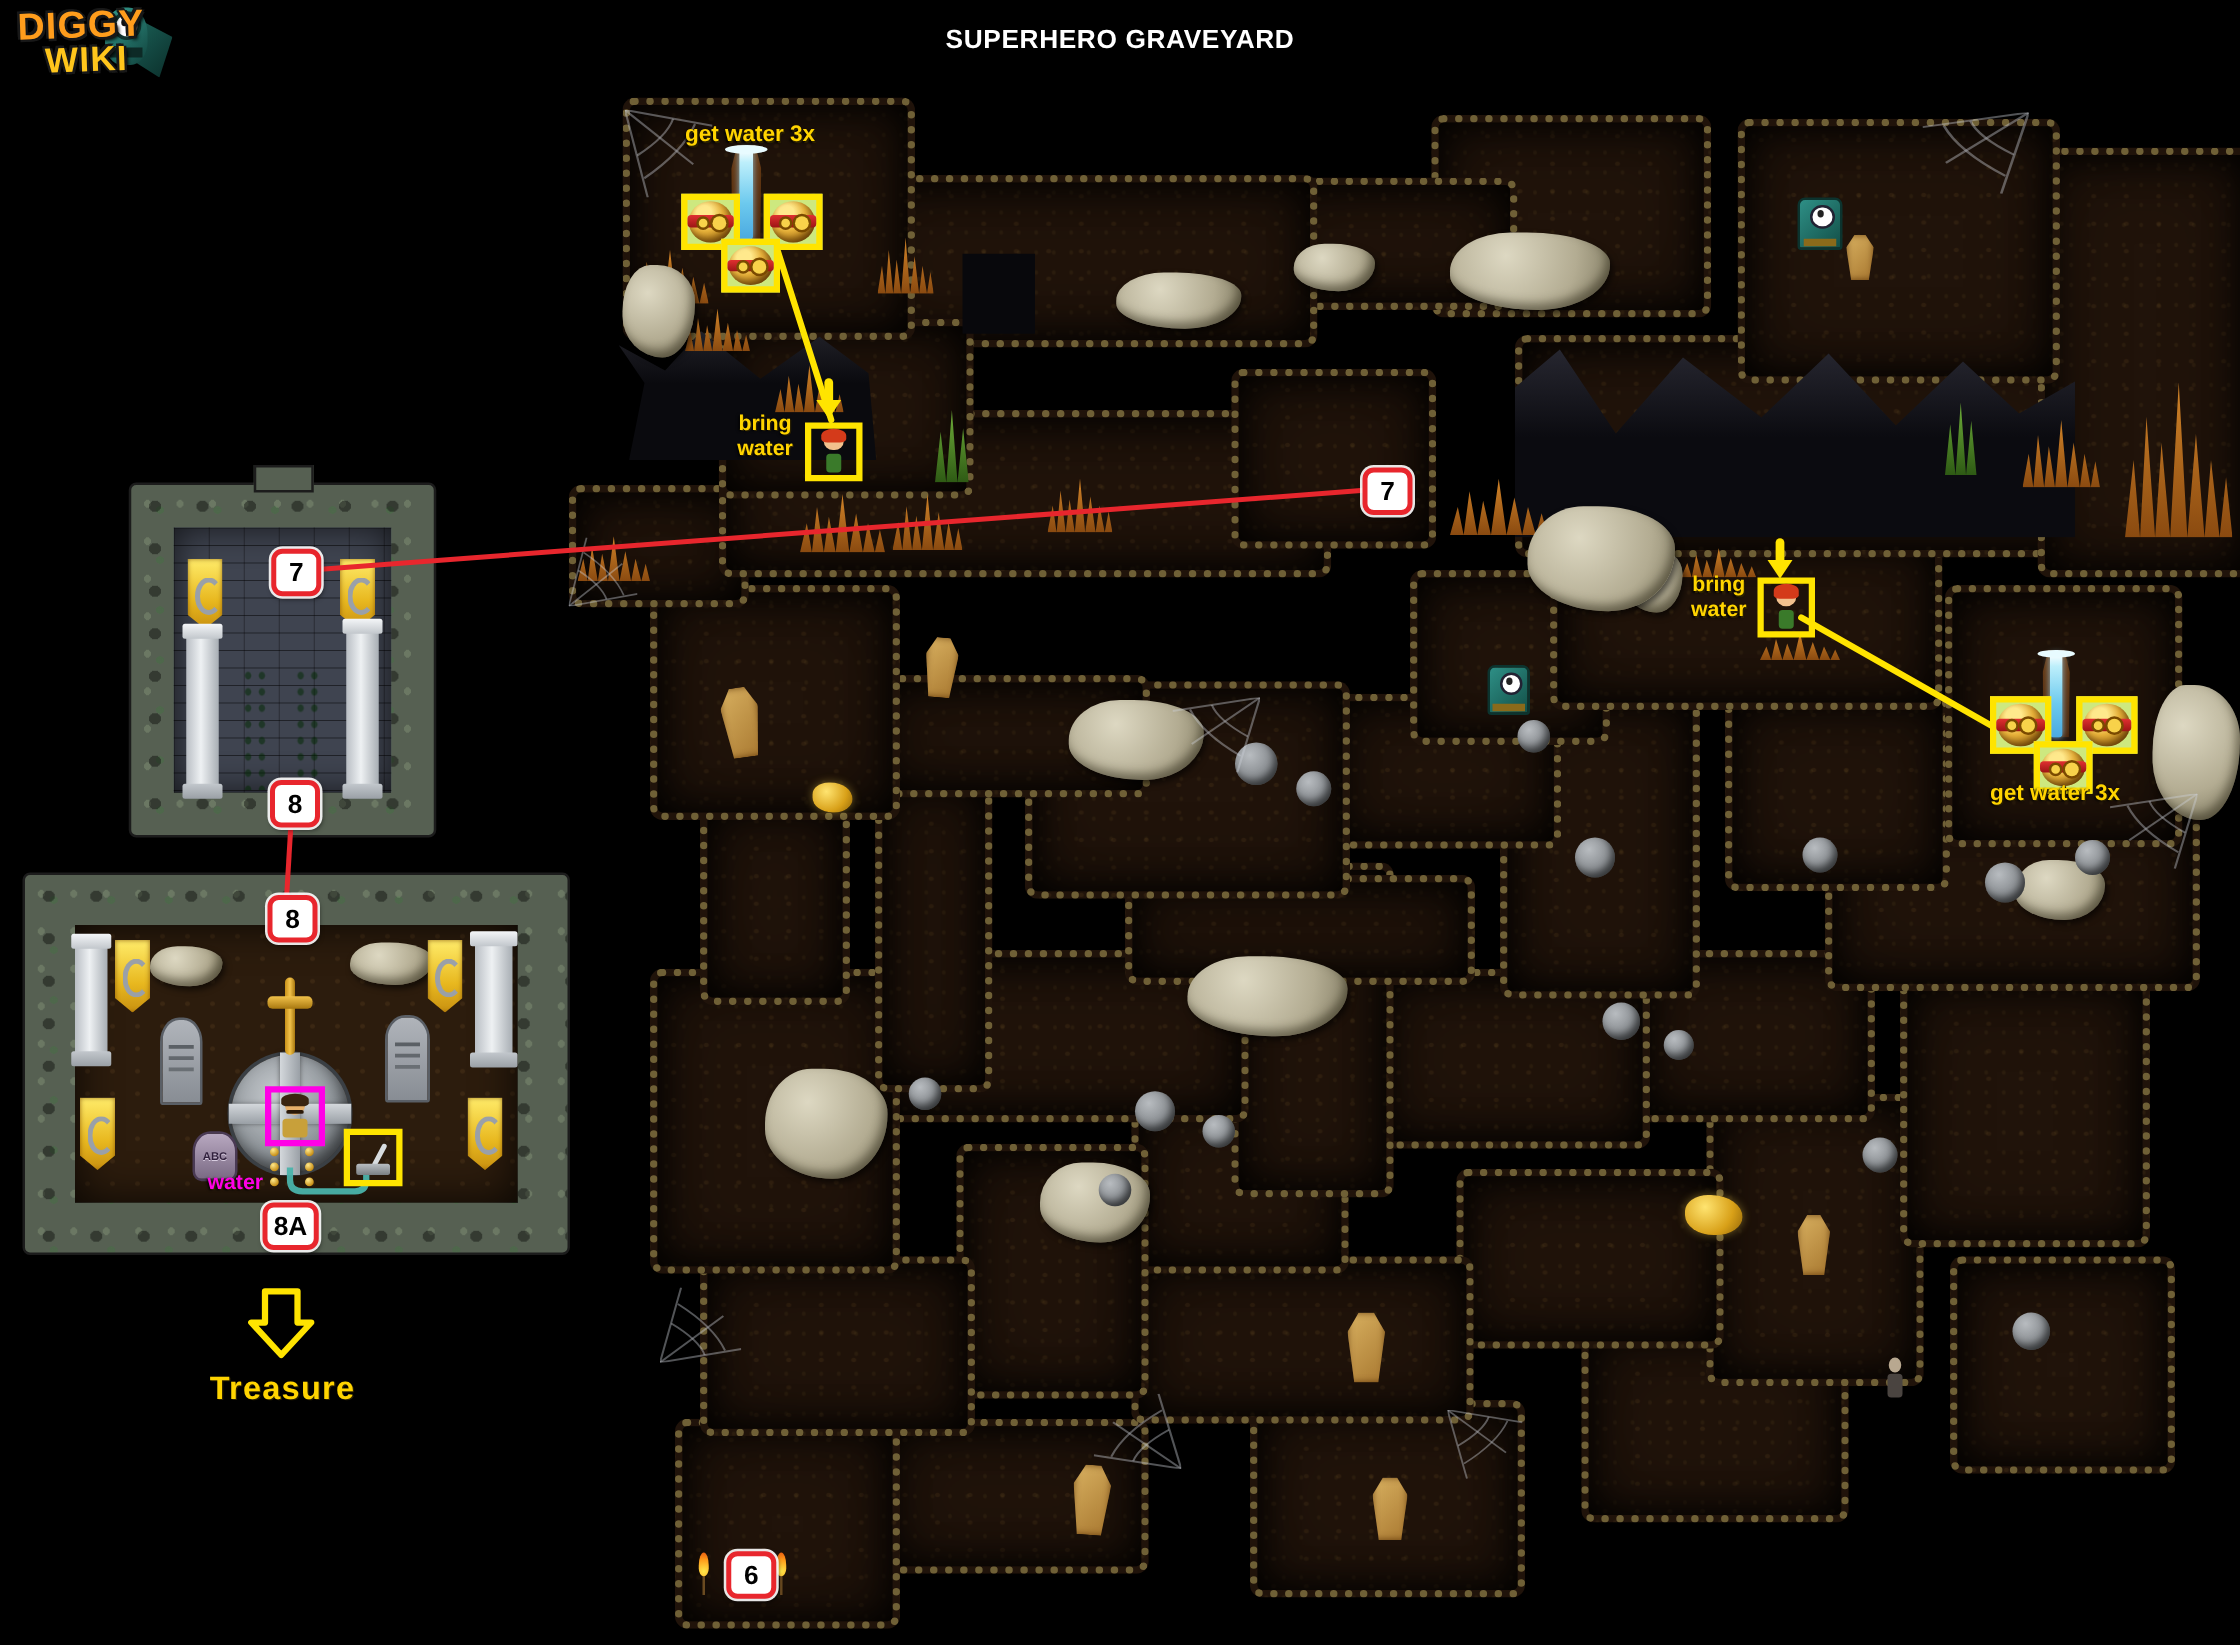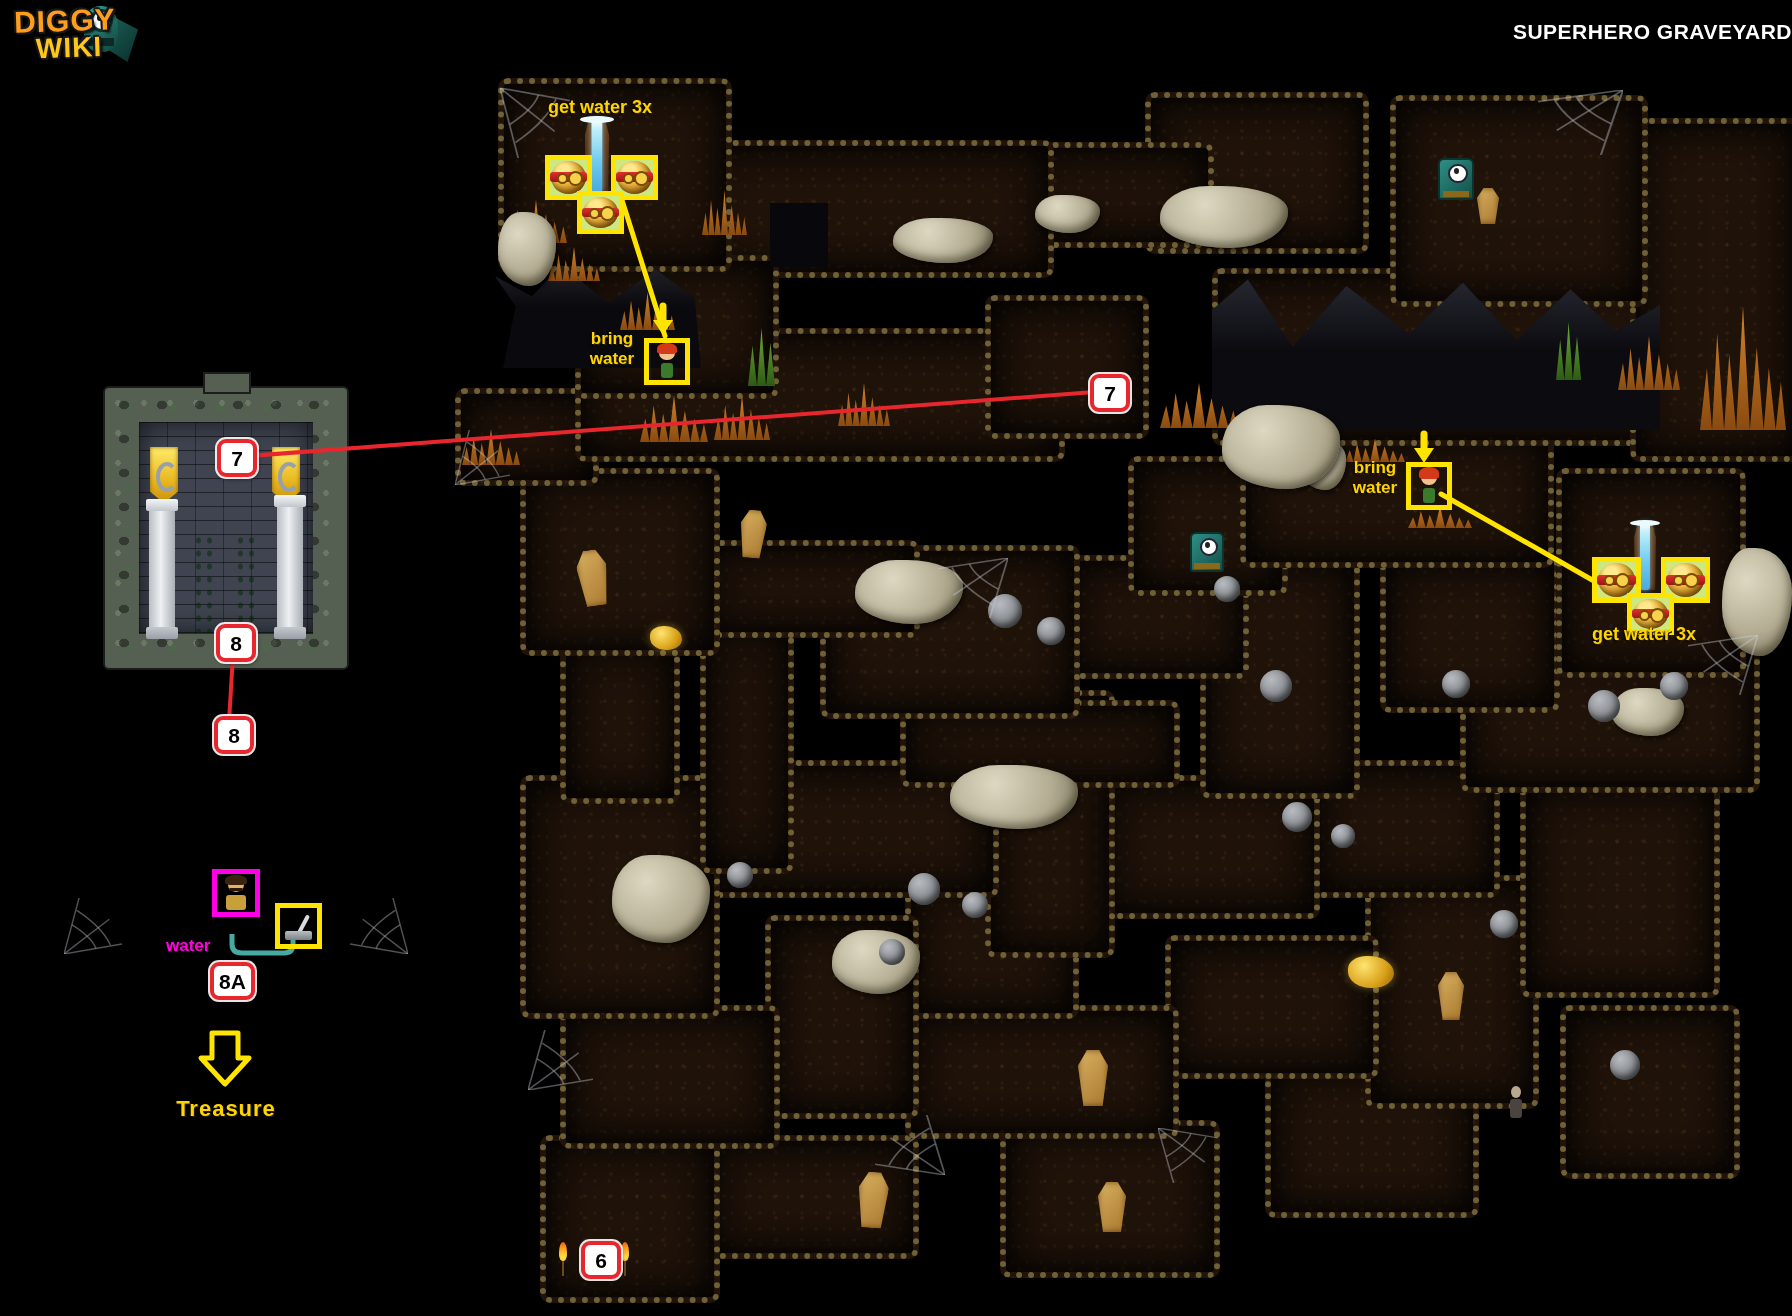--- a/index.html
+++ b/index.html
@@ -111,21 +111,21 @@
 
   
   .marker{position:absolute;z-index:40;background:#fff;border:4px solid var(--marker-red,#e8262d);
       border-radius:9px;color:#000;font-weight:bold;font-size:21px;line-height:1;
       display:flex;align-items:center;justify-content:center;min-width:22px;height:26px;padding:2px 5px;
       box-shadow:0 0 0 2px rgba(255,255,255,.9),1px 2px 4px rgba(0,0,0,.6);}
   .ann{position:absolute;z-index:35;color:var(--annotation-yellow,#ffd400);font-weight:bold;
       font-size:18px;line-height:1.15;text-shadow:1px 1px 0 #2a2000,-1px 1px 2px #000;white-space:nowrap;}
   .ann.center{text-align:center;}
   .finish-label{color:var(--finish-magenta,#ff00e6);font-size:17px;}
-  .treasure-label{font-size:22px;letter-spacing:1px;}
+  .treasure-label{font-size:26px;letter-spacing:1px;}
   .ybox{position:absolute;z-index:30;border:5px solid var(--highlight-yellow,#ffe400);}
   .ybox.fill{background:var(--highlight-fill,#cde87f);}
   .mbox{position:absolute;z-index:31;border:5px solid var(--finish-magenta,#ff00e6);}
   i.bowl{position:absolute;display:block;inset:1px;border-radius:50%;
       background:radial-gradient(circle at 35% 28%,#ffe98c 0 18%,#e8b23a 45%,#b07a18 75%,#7a5410);
       box-shadow:inset -2px -3px 6px rgba(60,30,0,.6);}
   i.bowl::before{content:"";position:absolute;left:-1px;right:-1px;top:34%;height:30%;
       background:linear-gradient(#e03030,#9c1515);border-radius:3px;}
   i.bowl::after{content:"";position:absolute;top:36%;left:16%;width:7px;height:7px;border-radius:50%;
       background:#f8d24a;border:2px solid #7a4a00;box-shadow:13px 0 0 0 #f8d24a,13px 0 0 2px #7a4a00;}
@@ -161,21 +161,21 @@
   .logo-2{left:36px;top:32px;font-size:28px;color:var(--logo-yellow,#ffc61c);}
   .mascot{position:absolute;left:76px;top:2px;width:62px;height:62px;z-index:49;}
   .mascot i{position:absolute;display:block;}
   .mascot .cape{right:0;top:10px;width:42px;height:50px;background:linear-gradient(135deg,#1e6a60,#0b2e2a);
       clip-path:polygon(20% 0,100% 35%,75% 100%,0 60%);}
   .mascot .bod{left:8px;top:4px;width:34px;height:46px;background:linear-gradient(135deg,#35a093,#11423c);
       border-radius:45% 45% 40% 40%;}
   .mascot .eye{left:14px;top:7px;width:17px;height:17px;background:#fff;border:3px solid #11332e;border-radius:50%;}
   .mascot .pup{left:21px;top:13px;width:5px;height:6px;background:#111;border-radius:50%;}
   .mascot .belt{left:12px;top:36px;width:26px;height:8px;background:#0d2a26;}
-  .page-title{position:absolute;z-index:50;left:0;right:0;top:20px;text-align:right;
+  .page-title{position:absolute;z-index:50;left:0;right:0;top:20px;text-align:center;
       color:var(--title-white,#fff);font-size:21px;font-weight:bold;letter-spacing:.5px;}
 </style>
 </head>
 <body>
 
 <div id="stage">
     <div class="cave" style="left: 1560px; top: 1005px; width: 168px; height: 162px;"></div>
     <div class="cave" style="left: 1265px; top: 1060px; width: 202px; height: 146px;"></div>
     <div class="cave" style="left: 1000px; top: 1120px; width: 208px; height: 146px;"></div>
     <div class="cave" style="left: 705px; top: 1135px; width: 202px; height: 112px;"></div>
@@ -437,20 +437,42 @@
     <div class="bump" style="left:98px;top:-16px;width:44px;height:18px;"></div>
     <div class="room-inner-slate" style="inset:34px;"></div>
     <div class="banner" style="left:45px;top:59px;width:28px;height:56px;"></div>
     <div class="banner" style="left:167px;top:59px;width:28px;height:56px;"></div>
     <div class="column" style="left:44px;top:118px;width:26px;height:126px;"></div>
     <div class="column" style="left:172px;top:114px;width:26px;height:130px;"></div>
     <div class="moss" style="left:88px;top:146px;width:24px;height:98px;"></div>
     <div class="moss" style="left:130px;top:146px;width:24px;height:98px;"></div>
   </div>
 
+  <div class="room-outer" style="left:18px;top:698px;width:434px;height:302px;">
+    <div class="room-inner-dirt" style="inset:40px;"></div>
+    <div class="banner" style="left:72px;top:52px;width:28px;height:58px;"></div>
+    <div class="banner" style="left:322px;top:52px;width:28px;height:58px;"></div>
+    <div class="banner" style="left:44px;top:178px;width:28px;height:58px;"></div>
+    <div class="banner" style="left:354px;top:178px;width:28px;height:58px;"></div>
+    <div class="column" style="left:40px;top:54px;width:26px;height:92px;"></div>
+    <div class="column" style="left:360px;top:52px;width:30px;height:95px;"></div>
+    <div class="tomb" style="left:108px;top:114px;width:30px;height:66px;"></div>
+    <div class="tomb" style="left:288px;top:112px;width:32px;height:66px;"></div>
+    <div class="rubble" style="left:100px;top:57px;width:58px;height:32px;"></div>
+    <div class="rubble" style="left:260px;top:54px;width:66px;height:34px;"></div>
+    <div class="cross" style="left:194px;top:82px;width:36px;height:62px;"></div>
+    <div class="hatch" style="left:165px;top:144px;width:94px;height:94px;"></div>
+    <div class="rivet" style="left:196px;top:218px;"></div>
+      <div class="rivet" style="left:196px;top:230px;"></div>
+    <div class="rivet" style="left:196px;top:242px;"></div>
+      <div class="rivet" style="left:224px;top:218px;"></div>
+    <div class="rivet" style="left:224px;top:230px;"></div>
+      <div class="rivet" style="left:224px;top:242px;"></div>
+    <div class="abc" style="left:134px;top:205px;width:32px;height:36px;">ABC</div>
+  </div>
 
   <div class="ybox fill" style="left:545px;top:155px;width:37px;height:35px;">
       <i class="bowl"></i>
     </div>
   <div class="ybox fill" style="left:611px;top:155px;width:37px;height:35px;">
       <i class="bowl"></i>
     </div>
   <div class="ybox fill" style="left:577px;top:191px;width:37px;height:33px;">
       <i class="bowl"></i>
     </div>

